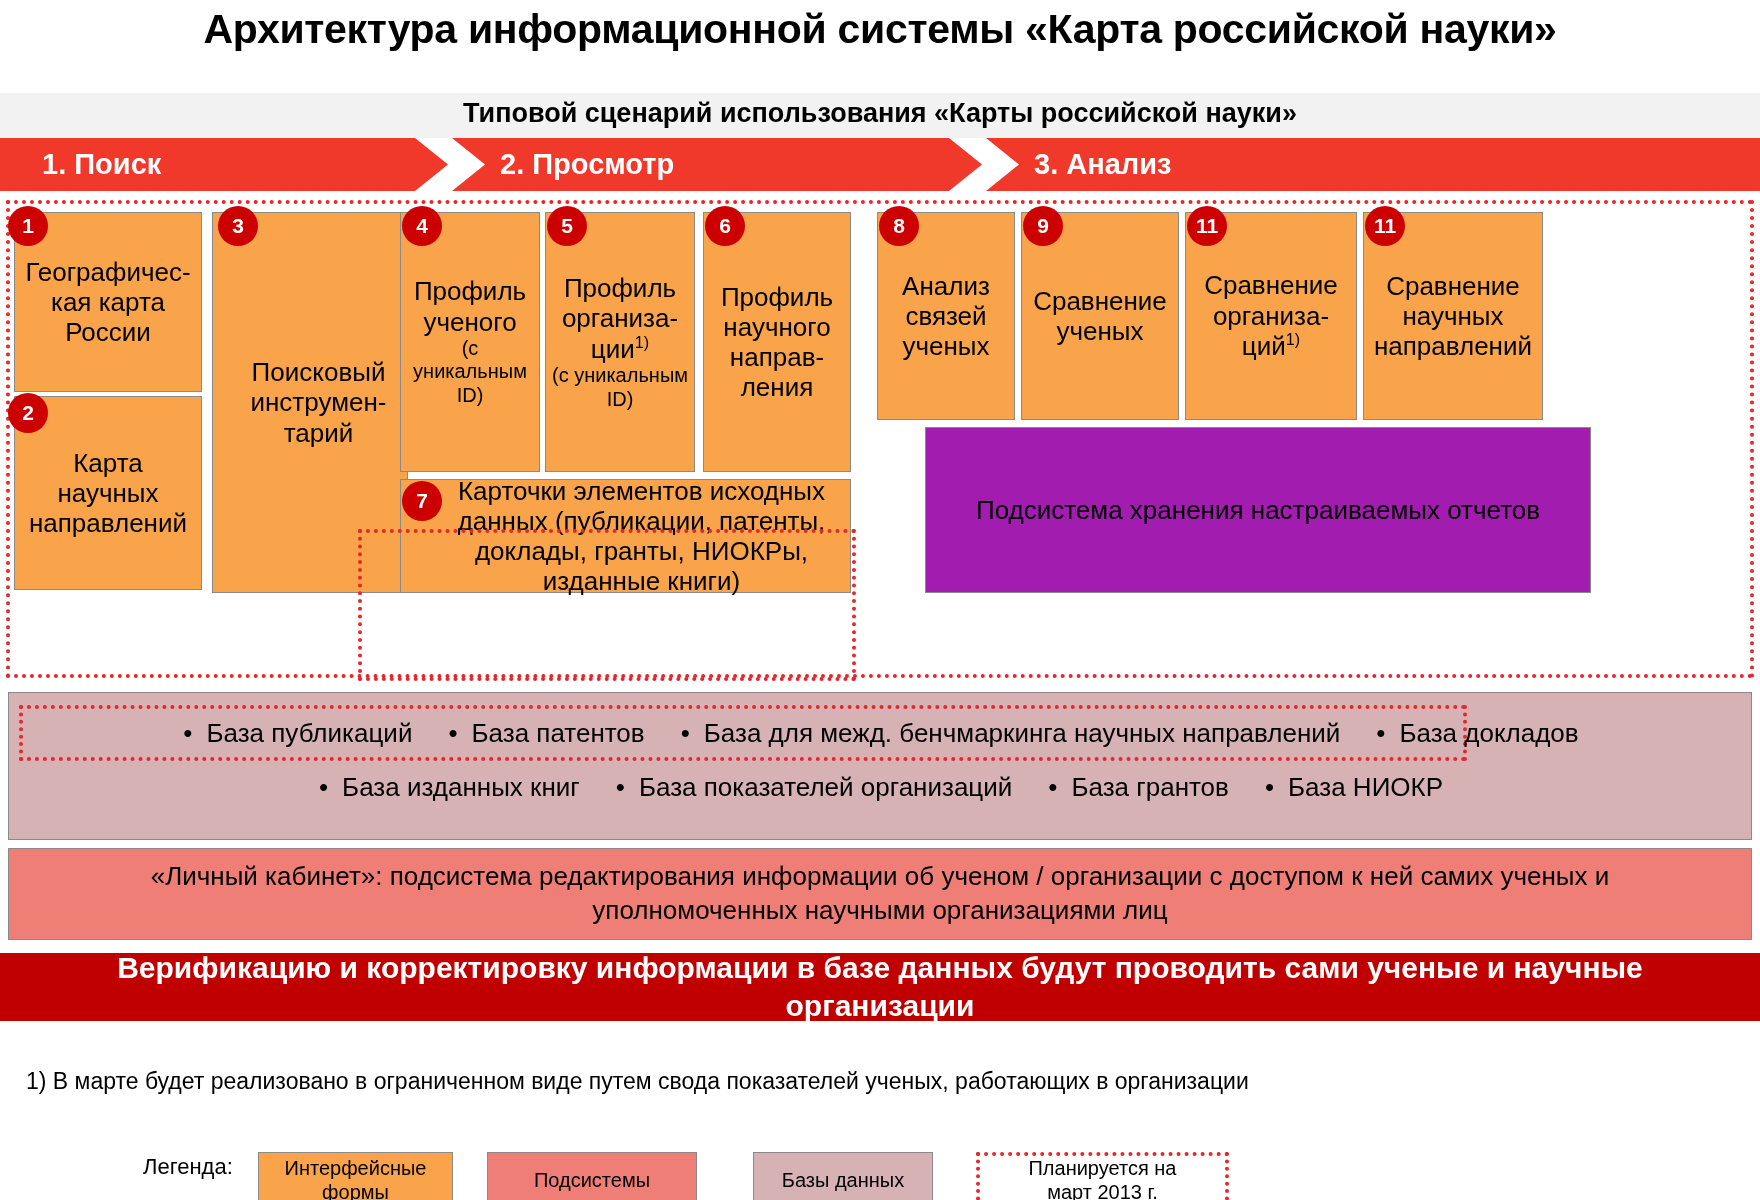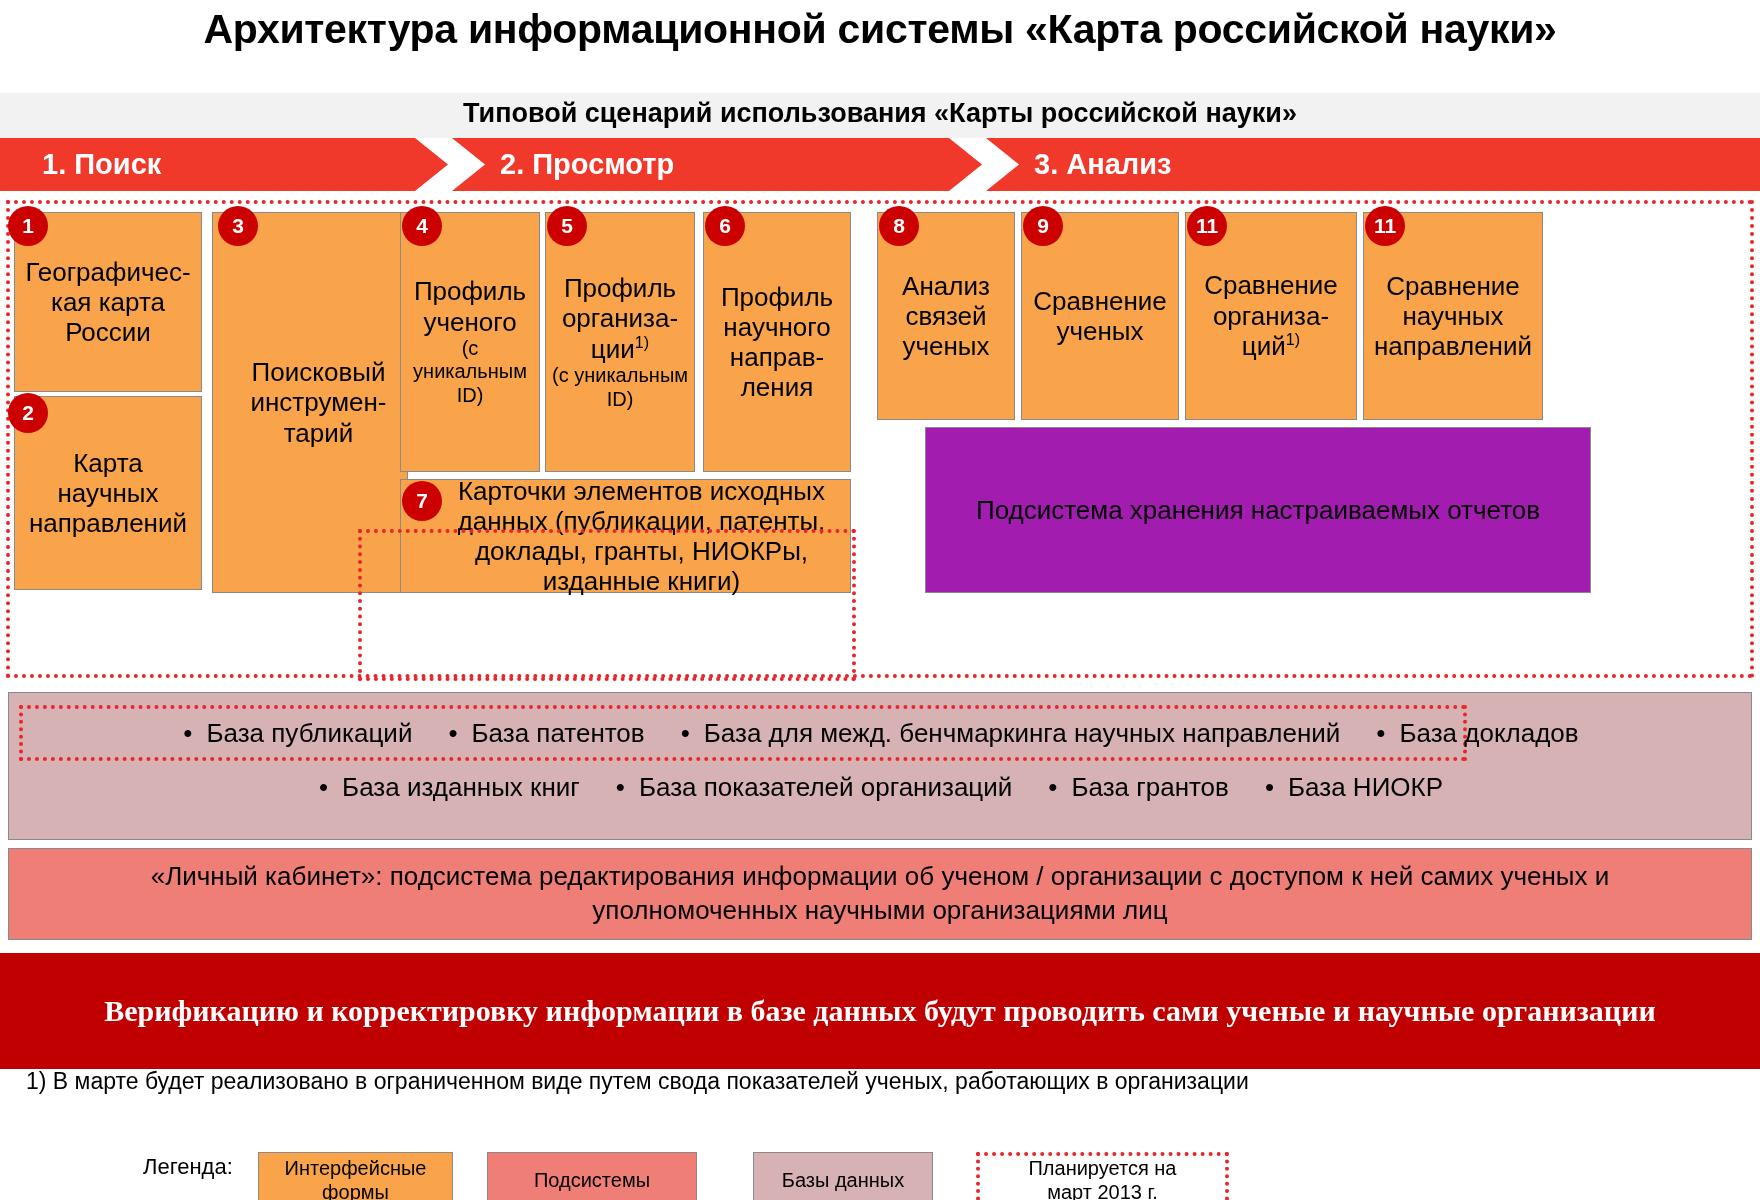--- a/index.html
+++ b/index.html
@@ -105,27 +105,26 @@
   .cabinet {
     position: absolute; left: 8px; top: 848px; width: 1744px; height: 92px;
     background: #ef7f76; border: 1px solid #8a8a8a;
     display: flex; align-items: center; justify-content: center;
     text-align: center; font-size: 26px; line-height: 1.3; color: #000;
     padding: 15px 60px;
   }
 
   
   .banner {
-    position: absolute; left: 0; top: 953px; width: 1760px; height: 116px;
+    position: absolute; left: 0; top: 953px; width: 1760px; height: 68px;
     background: #c00000;
     display: flex; align-items: center; justify-content: center;
     text-align: center;
     font-size: 30px; font-weight: bold; line-height: 1.28; color: #ffffff;
     padding: 0 40px;
-    font-family: Liberation Serif, serif;
   }
 
   
   .footnote {
     position: absolute; left: 26px; top: 1068px; width: 1700px;
     font-size: 23px; color: #000;
   }
 
   
   .legend { position: absolute; left: 0; top: 1116px; width: 1760px; height: 80px; }

